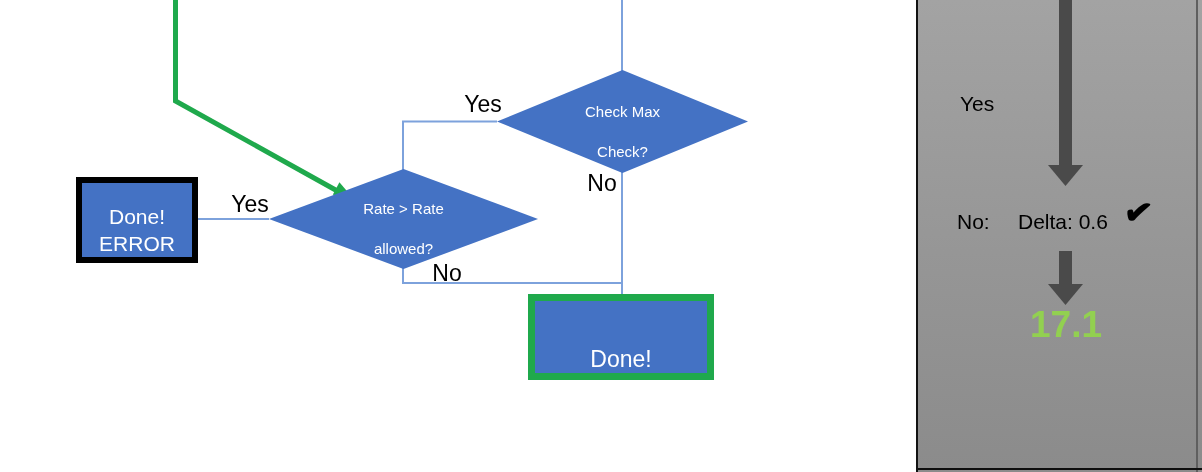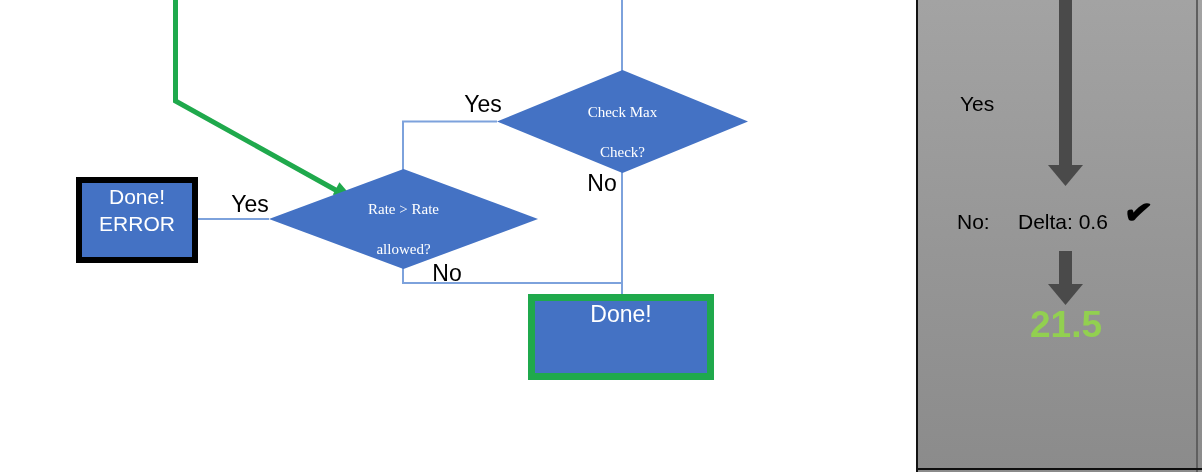--- a/index.html
+++ b/index.html
@@ -7,28 +7,28 @@
     position:relative;width:1202px;height:472px;overflow:hidden;
     background:#ffffff;
     font-family:"Liberation Sans", sans-serif;
   }
   #connector-layer{position:absolute;left:0;top:0;width:1202px;height:472px;z-index:1;}
   .diamond{
     position:absolute;z-index:2;
     background:#4472C4;
     clip-path:polygon(50% 0,100% 50%,50% 100%,0 50%);
     display:flex;align-items:center;justify-content:center;
-    color:#ffffff;font-size:15px;line-height:20px;text-align:center;font-family:Liberation Serif, serif;
+    color:#ffffff;font-size:15px;line-height:20px;text-align:center;
   }
   .diamond .dtext{white-space:pre-line;}
   #diamond-check{left:497px;top:70px;width:251px;height:103px;}
   #diamond-rate{left:269px;top:169px;width:269px;height:100px;}
   .proc-box{
     position:absolute;z-index:2;background:#4472C4;
-    display:flex;flex-direction:column;align-items:center;justify-content:flex-start;
+    display:flex;flex-direction:column;align-items:center;justify-content:flex-end;
     color:#ffffff;text-align:center;
   }
   #box-done-error{
     left:76px;top:177px;width:122px;height:86px;
     border:6px solid #000000;box-sizing:border-box;
     font-size:21px;line-height:27px;
   }
   #box-done{
     left:528px;top:294px;width:186px;height:86px;
     border:7px solid #1FA94C;box-sizing:border-box;
@@ -121,19 +121,19 @@
 
     <div class="panel-text" id="panel-yes">Yes</div>
 
     <div class="panel-text" id="panel-no">No:</div>
     <div class="panel-text" id="panel-delta">Delta: 0.6</div>
     <div class="panel-text" id="panel-check">✔</div>
 
     <div class="big-arrow-shaft" id="arrow2-shaft"></div>
     <div class="big-arrow-head" id="arrow2-head"></div>
 
-    <div class="panel-text" id="panel-value">21.5</div>
+    <div class="panel-text" id="panel-value">17.1</div>
 
     <div class="panel-right-line"></div>
     <div class="panel-bottom-line"></div>
   </div>
 
 </div>
 
 </body></html>

